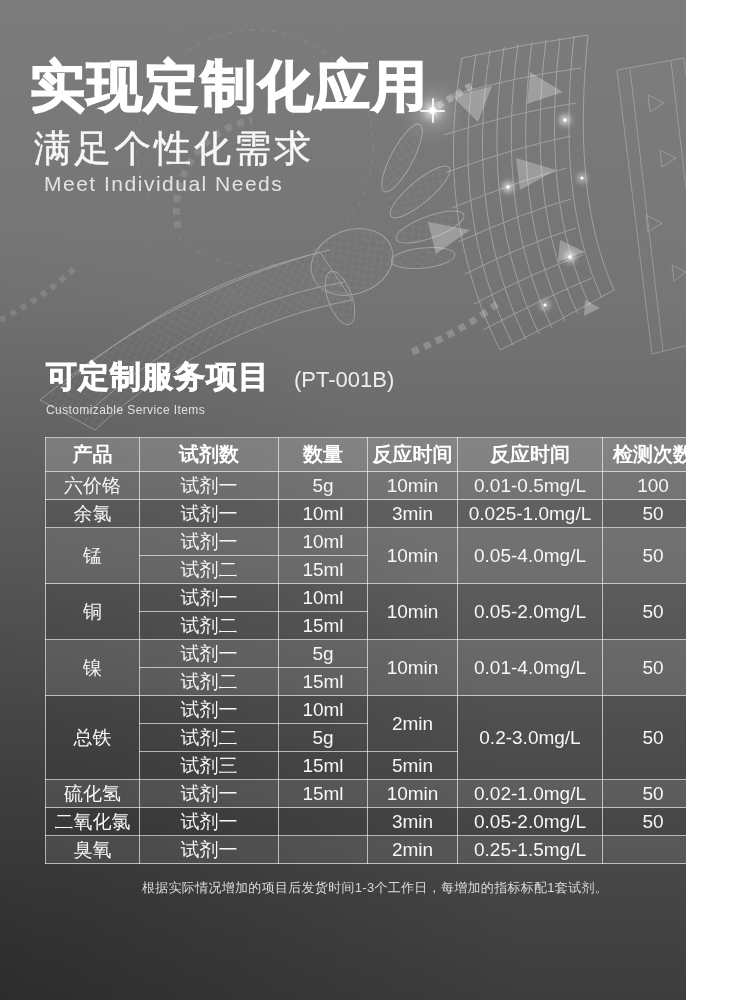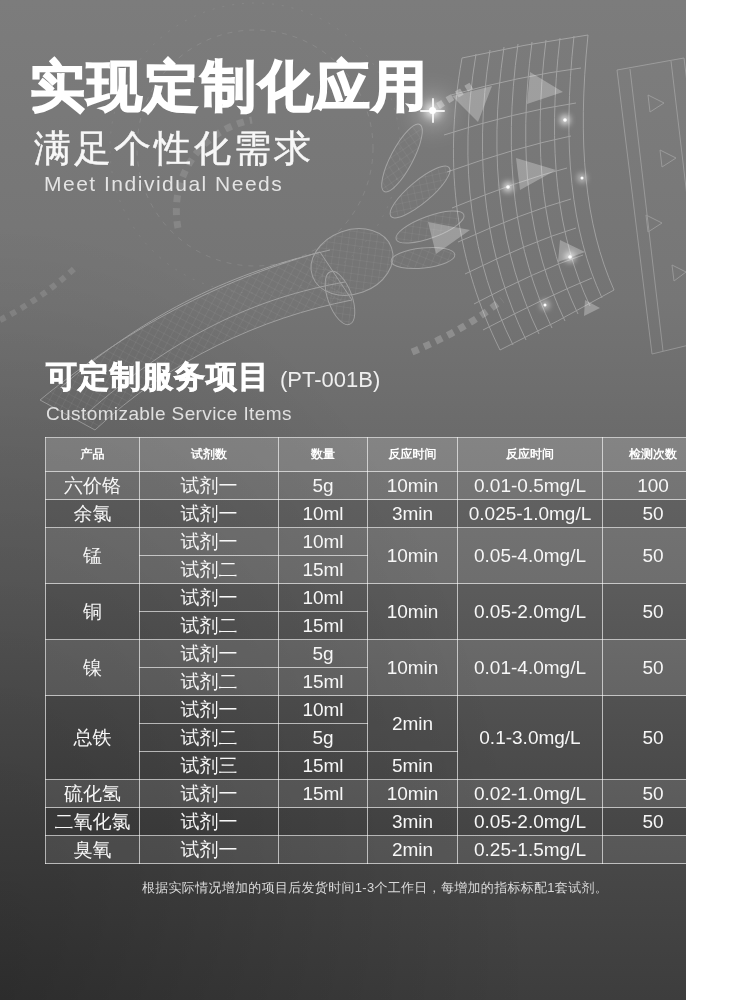--- a/index.html
+++ b/index.html
@@ -31,33 +31,33 @@
     box-shadow:0 0 10px 4px rgba(255,255,255,.9),0 0 26px 11px rgba(255,255,255,.4);
   }
   .spark-main::before,.spark-main::after{
     content:"";position:absolute;background:rgba(255,255,255,.85);border-radius:2px;filter:blur(.4px);
   }
   .spark-main::before{left:-9px;top:3px;width:25px;height:1.6px;}
   .spark-main::after{left:3px;top:-9px;width:1.6px;height:25px;}
   
   .section-head{position:absolute;left:46px;top:356px;color:#fff;}
   .section-title{font-size:31px;font-weight:800;-webkit-text-stroke:.8px #fff;letter-spacing:1px;margin-top:16px;}
-  .section-code{font-size:22px;font-weight:400;color:#efefef;margin-left:10px;}
-  .section-en{font-size:19px;color:#e0e0e0;margin-top:5px;letter-spacing:.4px;}
+  .section-code{font-size:22px;font-weight:400;color:#efefef;margin-left:24px;}
+  .section-en{font-size:12px;color:#e0e0e0;margin-top:5px;letter-spacing:.4px;}
   
   table.svc{
     position:absolute;left:45px;top:437px;width:658px;
     border-collapse:collapse;table-layout:fixed;
   }
   table.svc th,table.svc td{
     border:1px solid rgba(255,255,255,.62);
     text-align:center;vertical-align:middle;padding:0;
     color:#f7f7f7;font-size:19px;line-height:1.15;
   }
-  table.svc th{height:33px;font-size:12px;font-weight:700;color:#fff;background:rgba(255,255,255,.17);}
+  table.svc th{height:33px;font-size:20px;font-weight:700;color:#fff;background:rgba(255,255,255,.17);}
   table.svc td{height:27px;}
   tr.row-light{background:rgba(255,255,255,.085);}
   tr.row-dark{background:rgba(0,0,0,.05);}
   td.count-top{vertical-align:top;line-height:1;padding-top:3px;}
   
   .footnote{
     position:absolute;left:0;top:879px;width:750px;text-align:center;
     font-size:13px;color:#dadada;letter-spacing:.3px;
   }
 </style>
@@ -245,21 +245,21 @@
         </tr>
         <tr class="row-light">
           <td>试剂二</td>
           <td>15ml</td>
         </tr>
         <tr class="row-dark">
           <td rowspan="3">总铁</td>
           <td>试剂一</td>
           <td>10ml</td>
           <td rowspan="2">2min</td>
-          <td rowspan="3">0.1-3.0mg/L</td>
+          <td rowspan="3">0.2-3.0mg/L</td>
           <td rowspan="3">50</td>
         </tr>
         <tr class="row-dark">
           <td>试剂二</td>
           <td>5g</td>
         </tr>
         <tr class="row-dark">
           <td>试剂三</td>
           <td>15ml</td>
           <td>5min</td>

